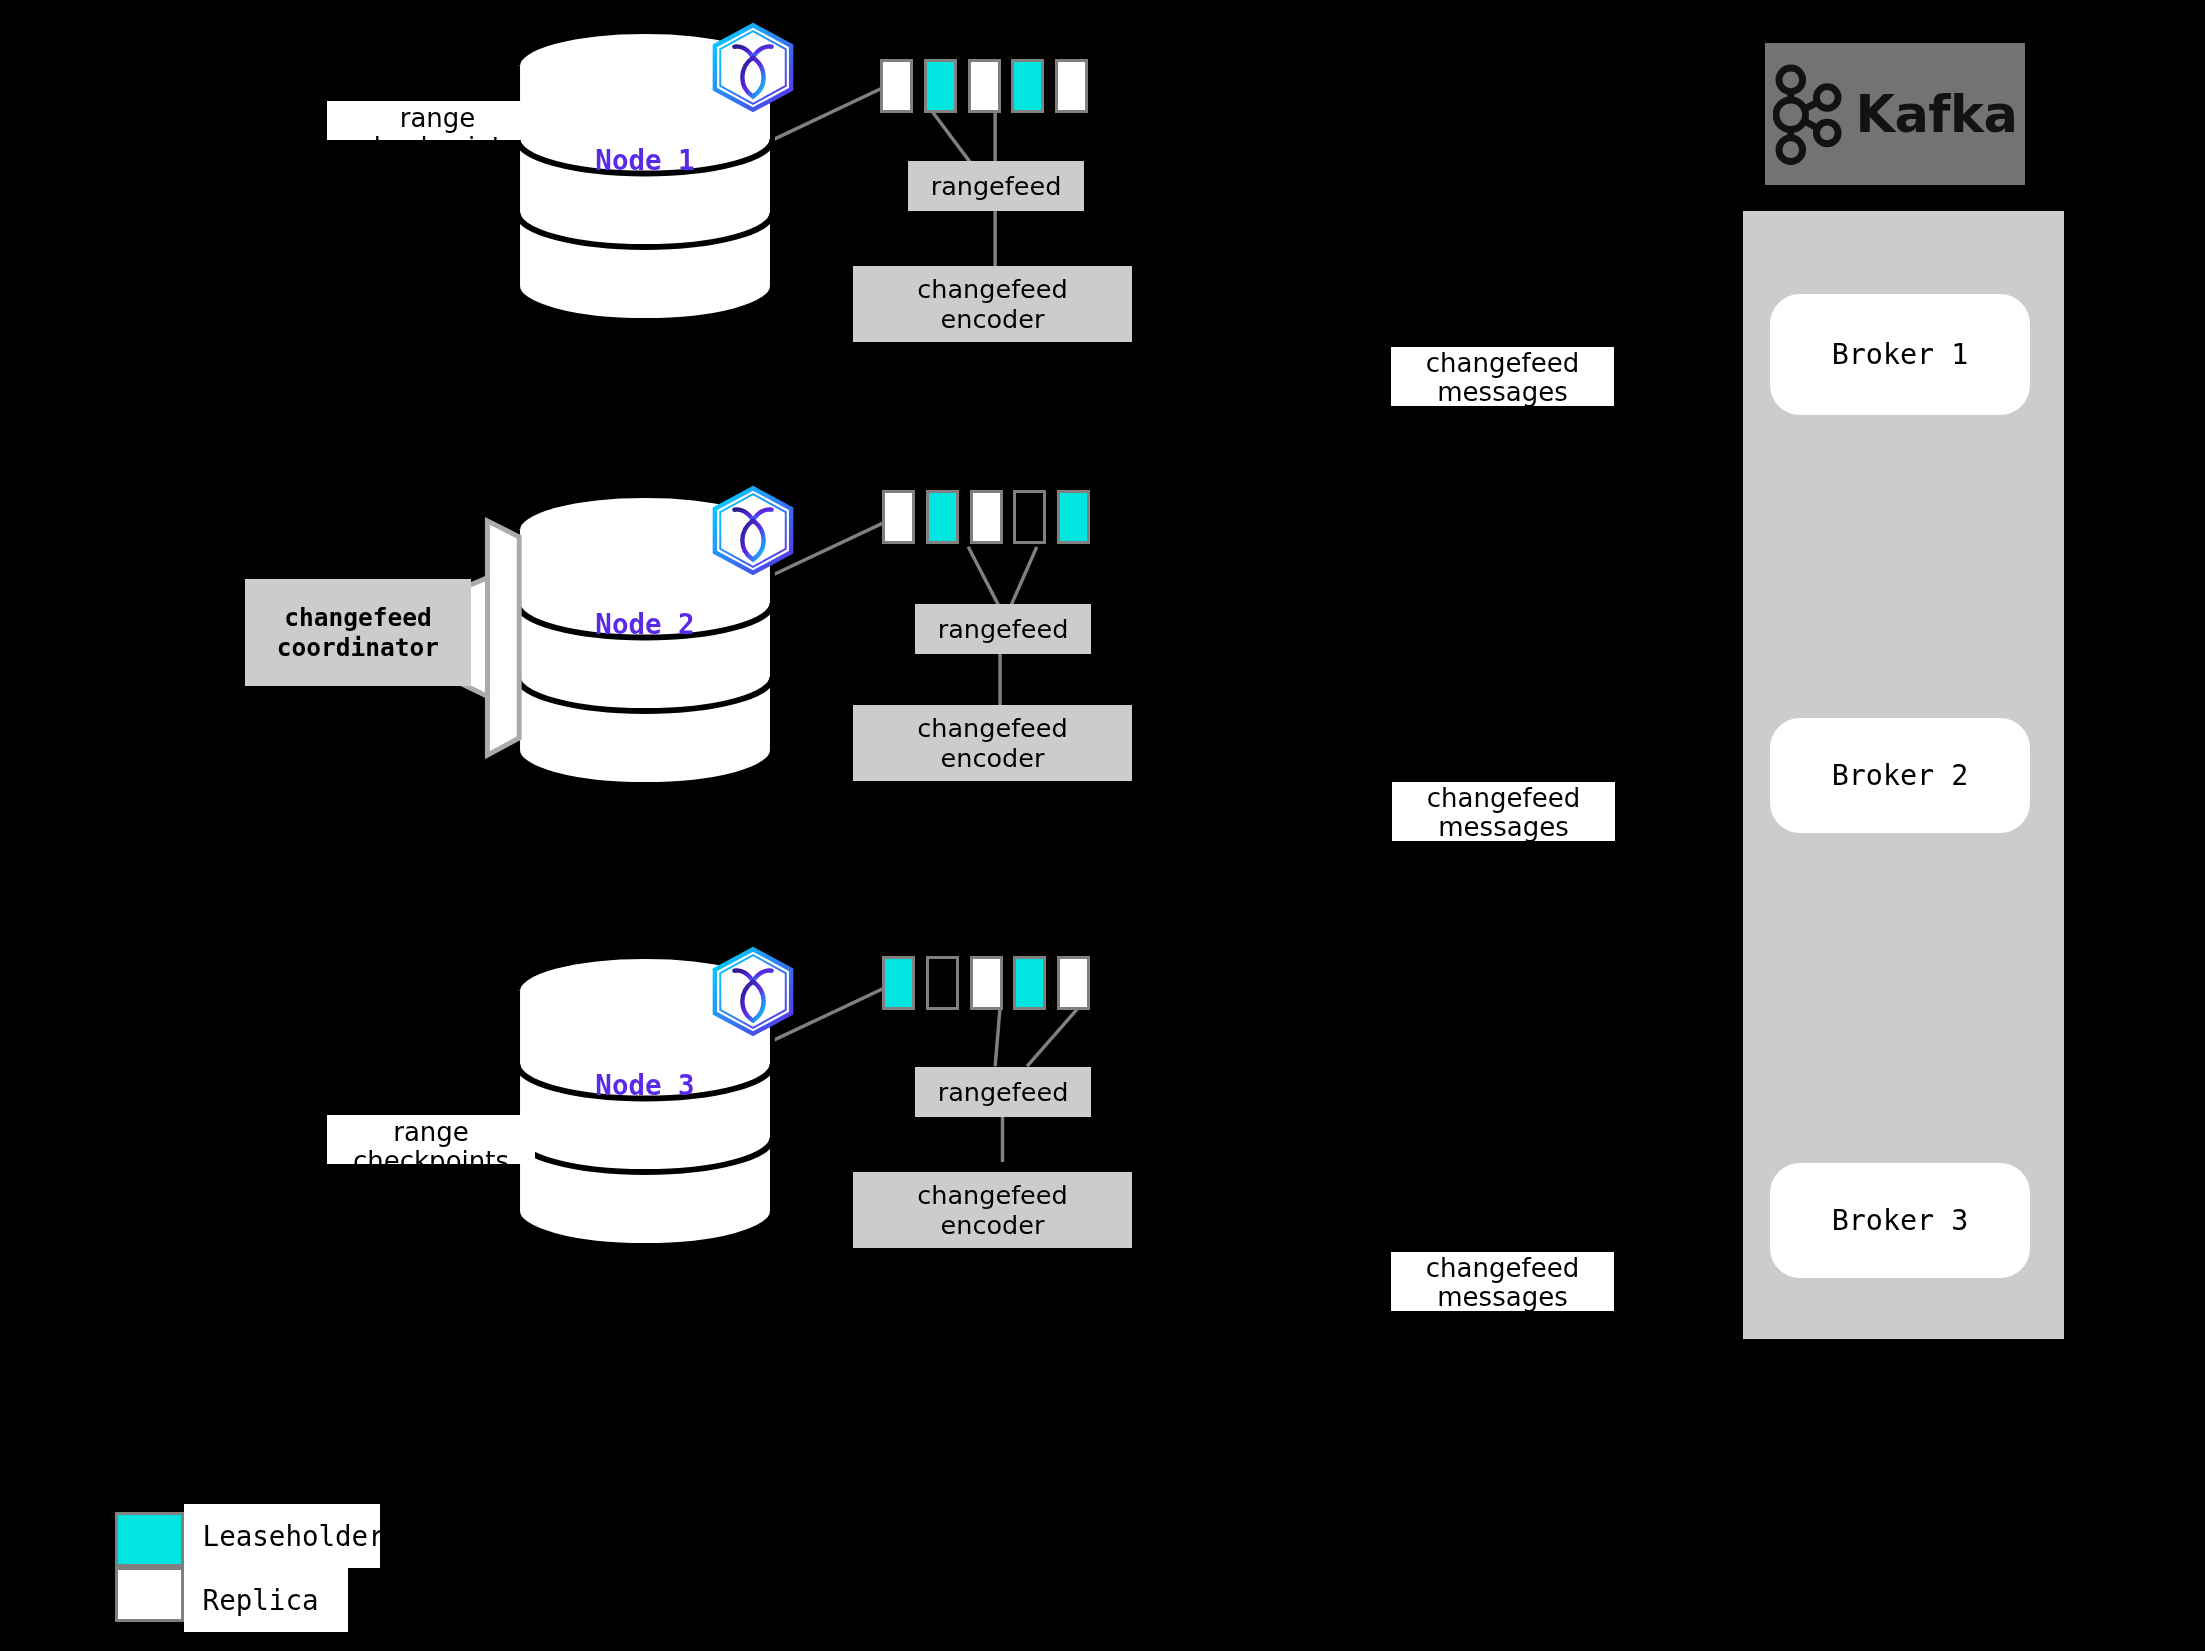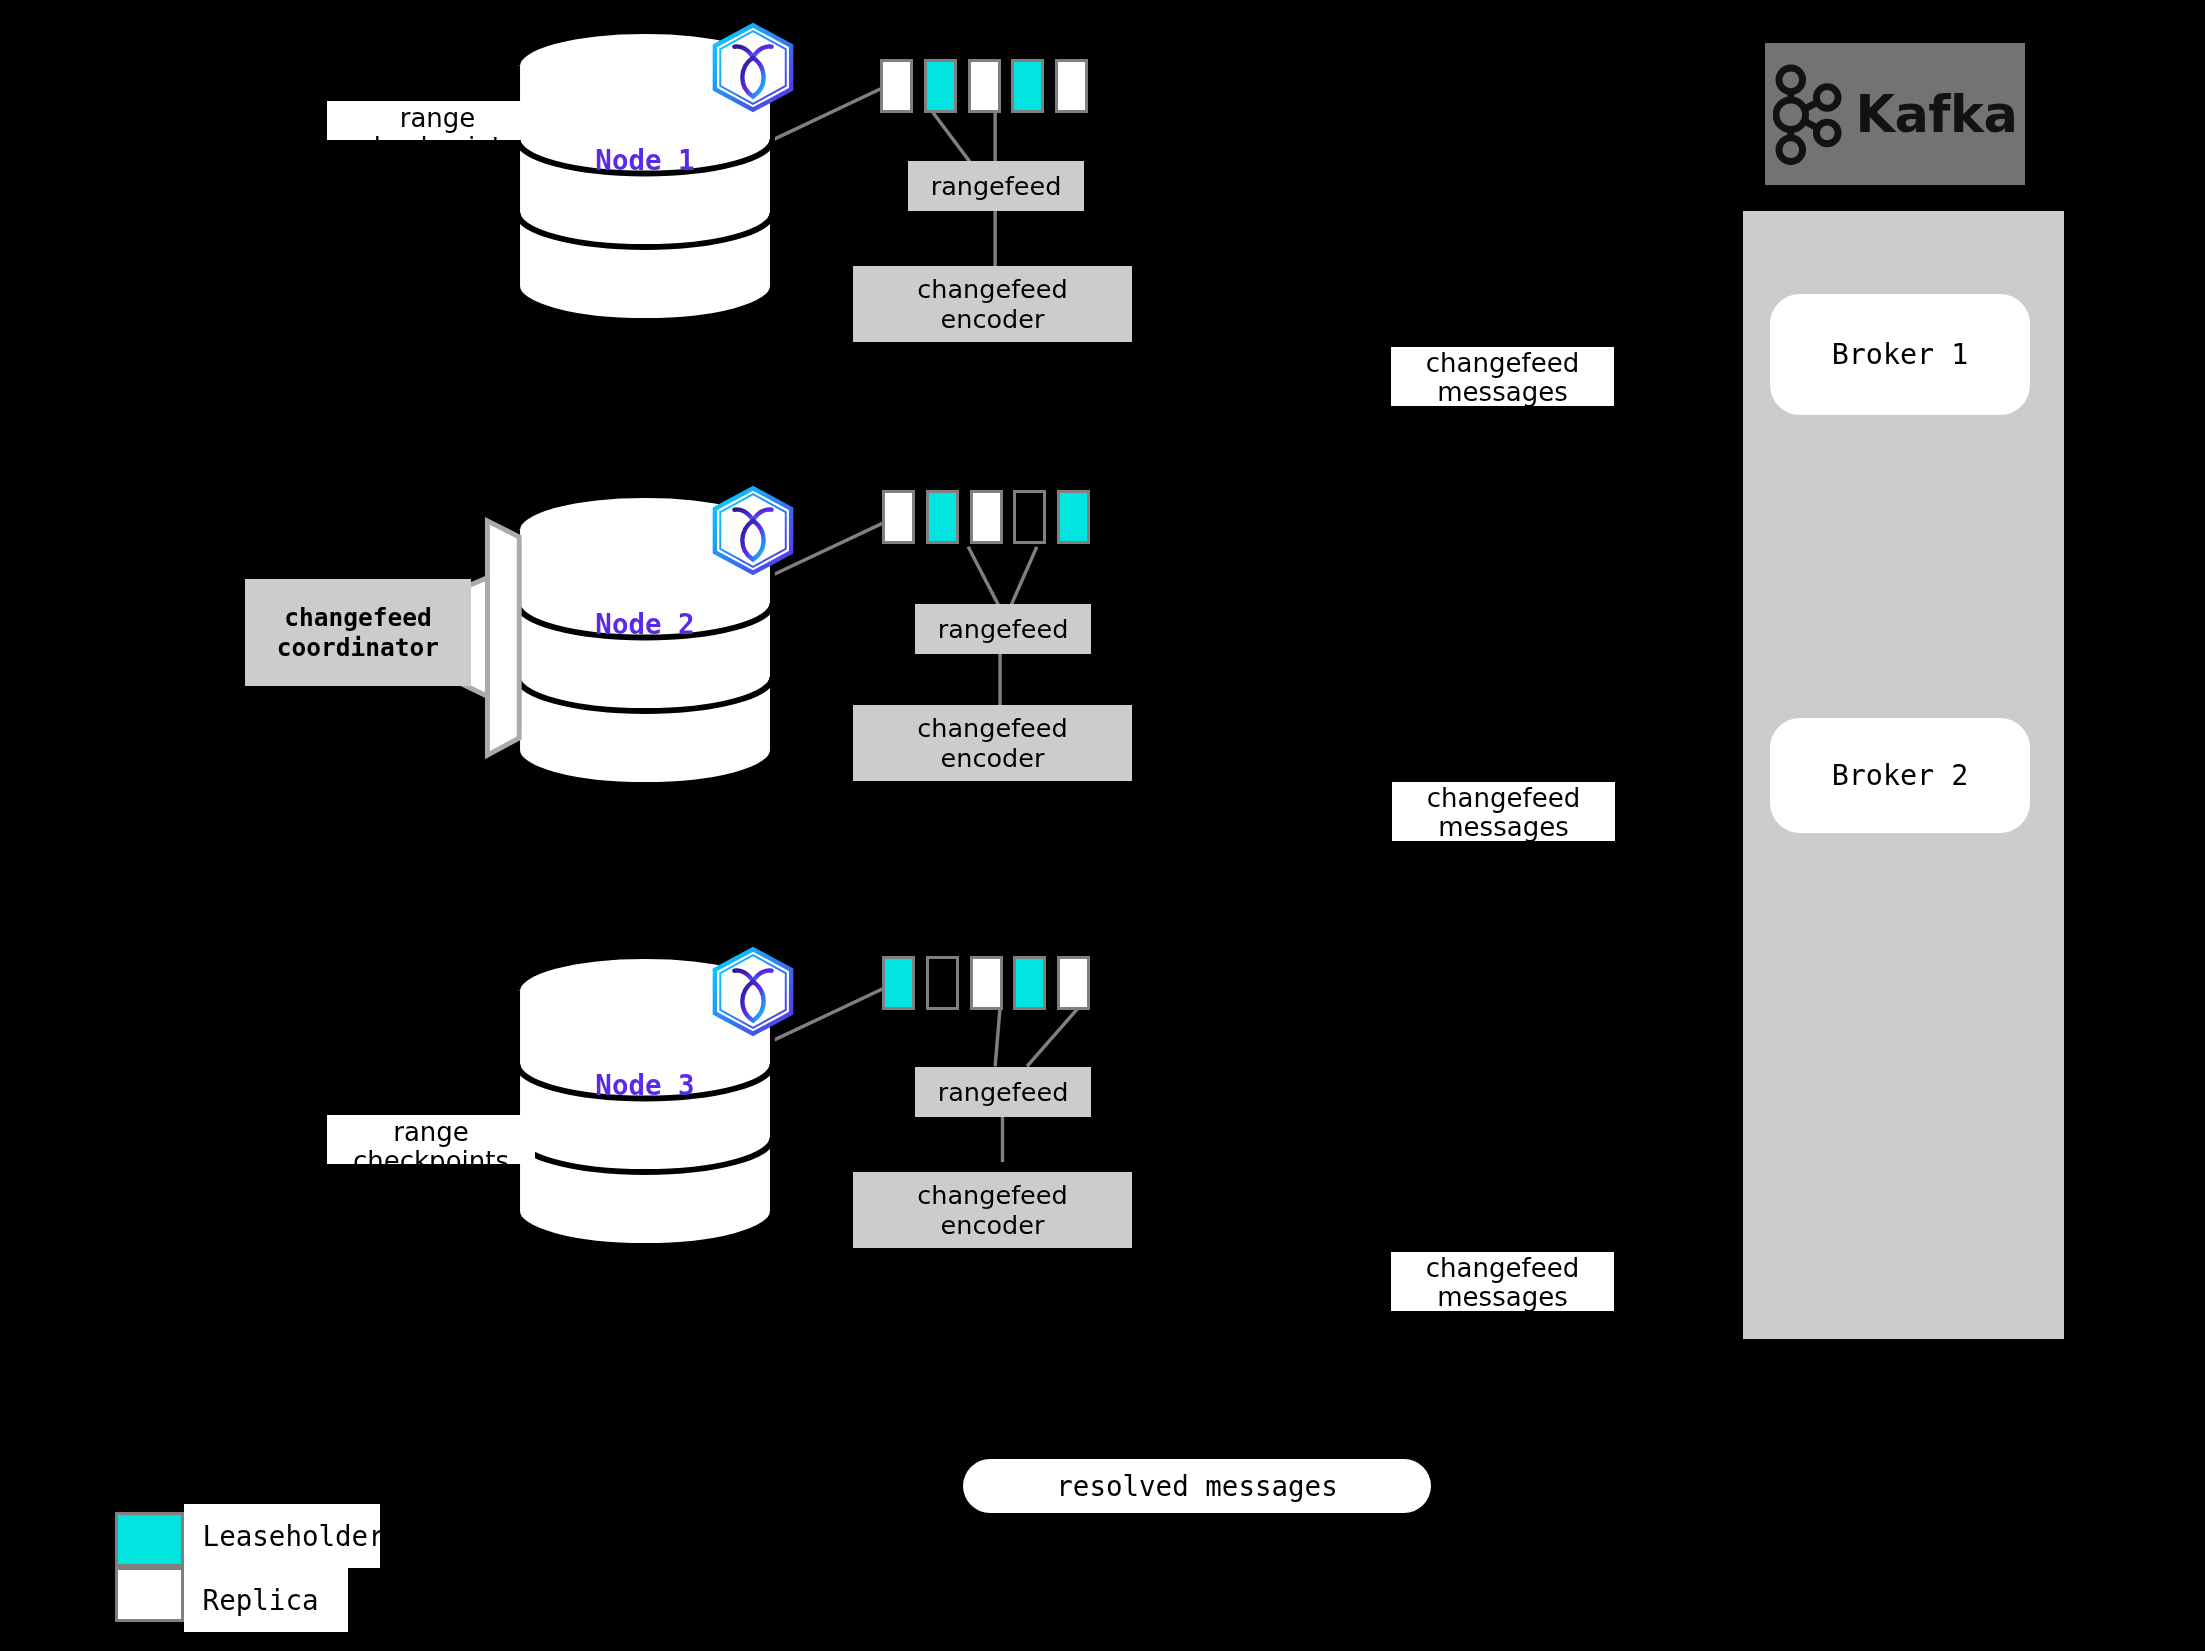--- a/index.html
+++ b/index.html
@@ -266,24 +266,24 @@
   </div>
 
   <div class="kafkapanel abs" style="left:1743px;top:211px;width:321px;height:1128px;"></div>
 
   <div class="broker abs" style="left:1770px;top:294px;width:260px;height:121px;font-size:28.4px;">
     <span>Broker 1</span>
   </div>
   <div class="broker abs" style="left:1770px;top:718px;width:260px;height:115px;font-size:28.4px;">
     <span>Broker 2</span>
   </div>
-
-  <div class="pill abs" style="left:963px;top:1459px;width:468px;height:54px;font-size:27.5px;">
-    <span>resolved messages</span>
-  </div>
+  <div class="broker abs" style="left:1770px;top:1163px;width:260px;height:115px;font-size:28.4px;">
+    <span>Broker 3</span>
+  </div>
+
 
   <div class="abs" style="left:115px;top:1512px;width:69px;height:55px;">
     <div class="rangecell rc-lease" style="width:69px;height:55px;"></div>
   </div>
   <div class="legend-label abs" style="left:184px;top:1504px;width:196px;height:64px;font-size:27.5px;">
     <span>Leaseholder</span>
   </div>
 
   <div class="abs" style="left:115px;top:1567px;width:69px;height:55px;">
     <div class="rangecell rc-replica" style="width:69px;height:55px;"></div>

